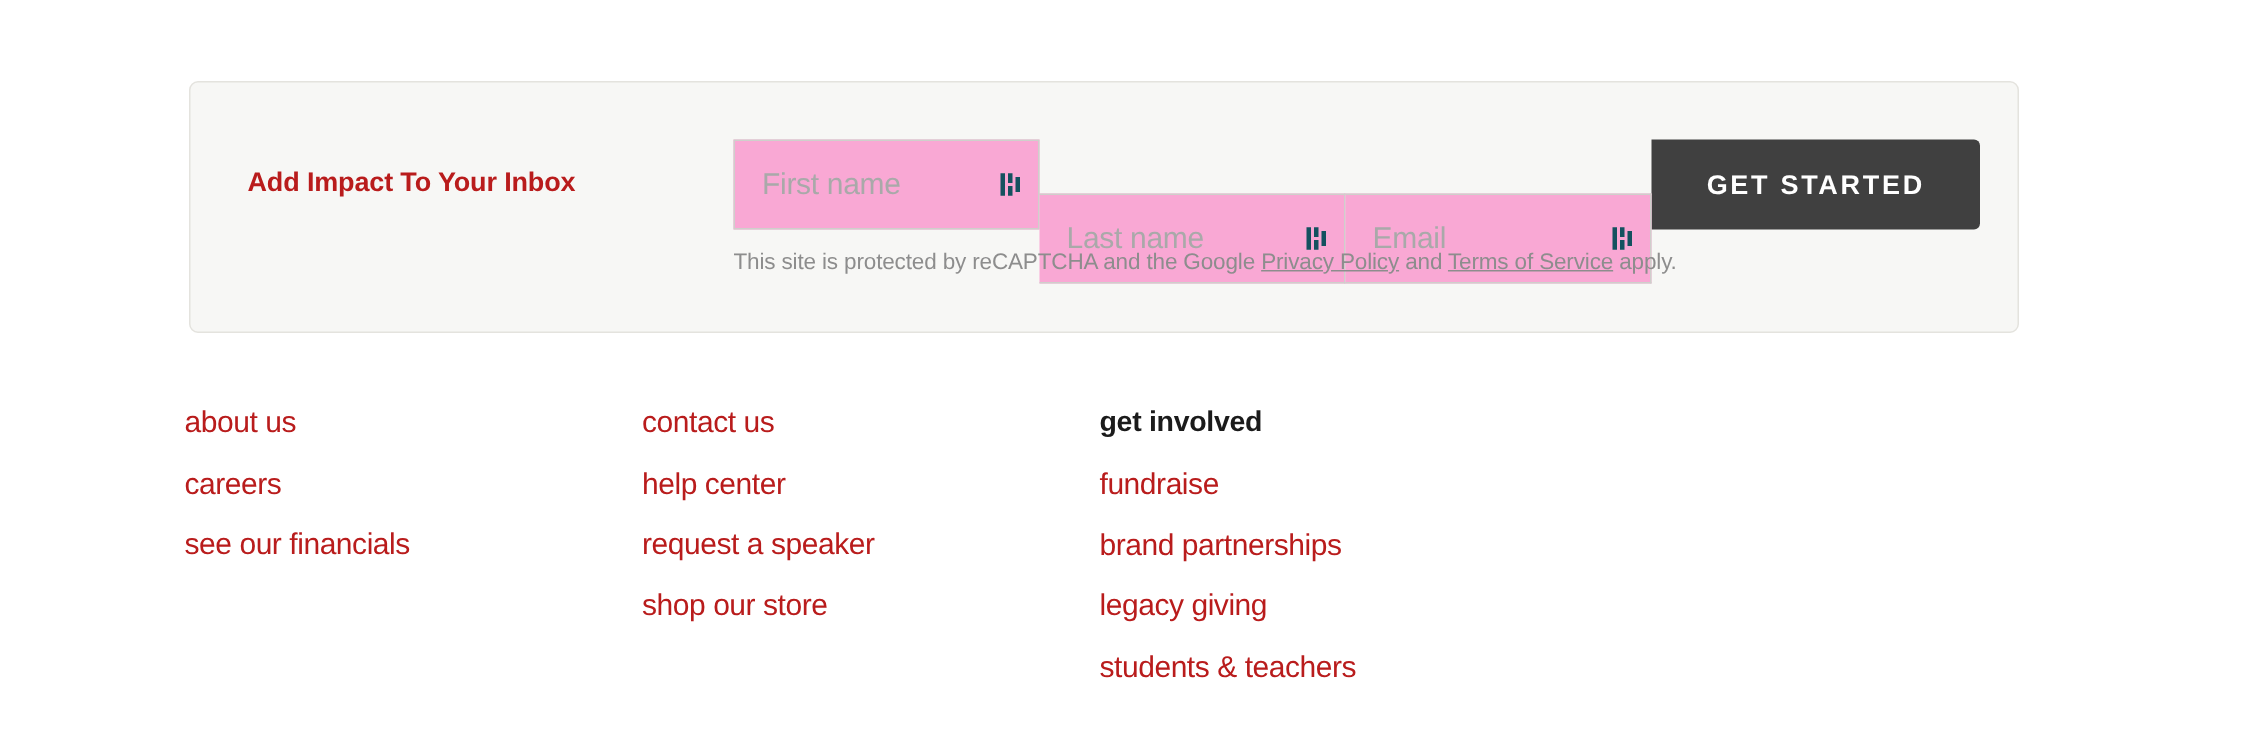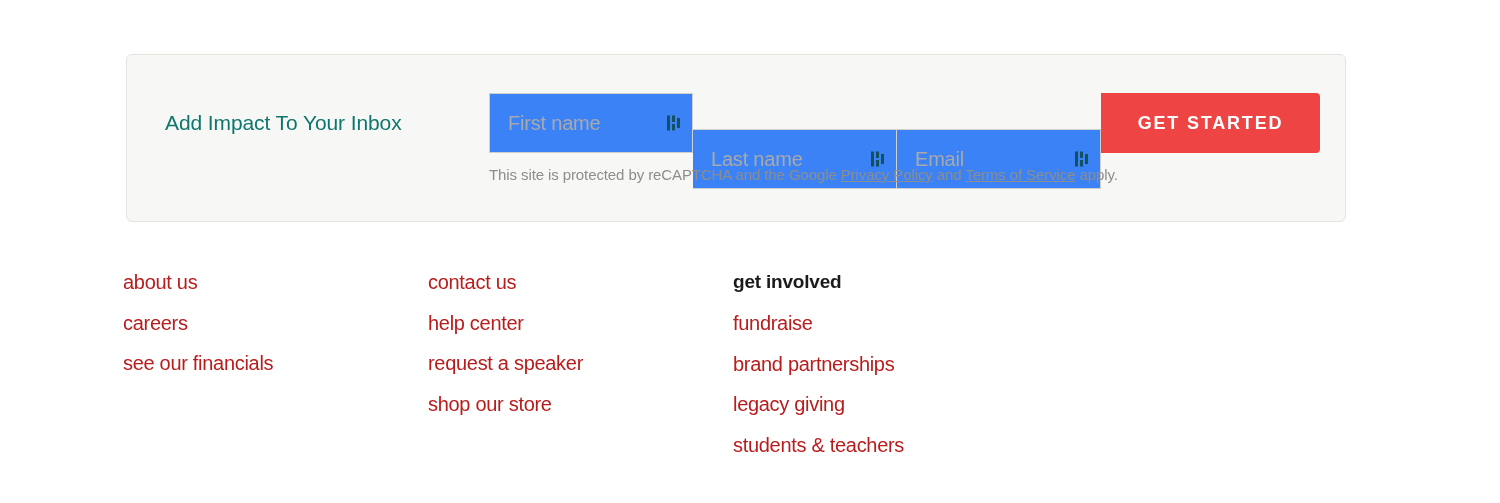--- a/index.html
+++ b/index.html
@@ -41,23 +41,23 @@
   }
 
   .signup-copy {
     position: absolute;
     left: 38px;
     top: 55px;
     width: 340px;
   }
 
   .signup-title {
-    font-size: 21px;
-    font-weight: normal;
-    color: #0f766e;
+    font-size: 18px;
+    font-weight: bold;
+    color: #b91c1c;
     line-height: 1.28;
     letter-spacing: -0.1px;
     margin: 0;
   }
 
   .signup-sub {
     font-size: 20px;
     font-weight: normal;
     color: #1f1f1f;
     line-height: 1.3;
@@ -72,21 +72,21 @@
     top: 38px;
     display: flex;
     align-items: stretch;
     height: 60px;
   }
 
   .field {
     position: relative;
     width: 204px;
     height: 60px;
-    background: #3b82f6;
+    background: #f9a8d4;
     border: 1px solid #cfcfcb;
     box-sizing: border-box;
     display: flex;
     align-items: center;
   }
   .field + .field {
     border-left: none;
     margin-top: 36px;
   }
 
@@ -114,21 +114,21 @@
     top: 50%;
     transform: translateY(-50%);
     width: 16px;
     height: 18px;
     pointer-events: none;
   }
 
   .btn-get-started {
     width: 219px;
     height: 60px;
-    background: #ef4444;
+    background: #404040;
     border: none;
     border-radius: 0 4px 4px 0;
     color: #ffffff;
     font-family: "Liberation Sans", sans-serif;
     font-size: 18px;
     font-weight: bold;
     letter-spacing: 1.8px;
     cursor: pointer;
     display: flex;
     align-items: center;

